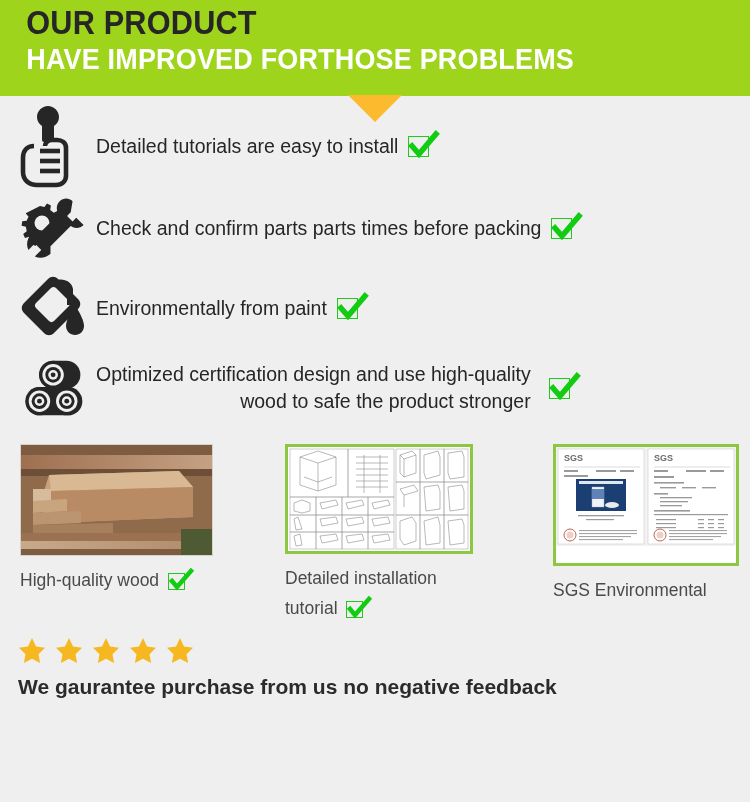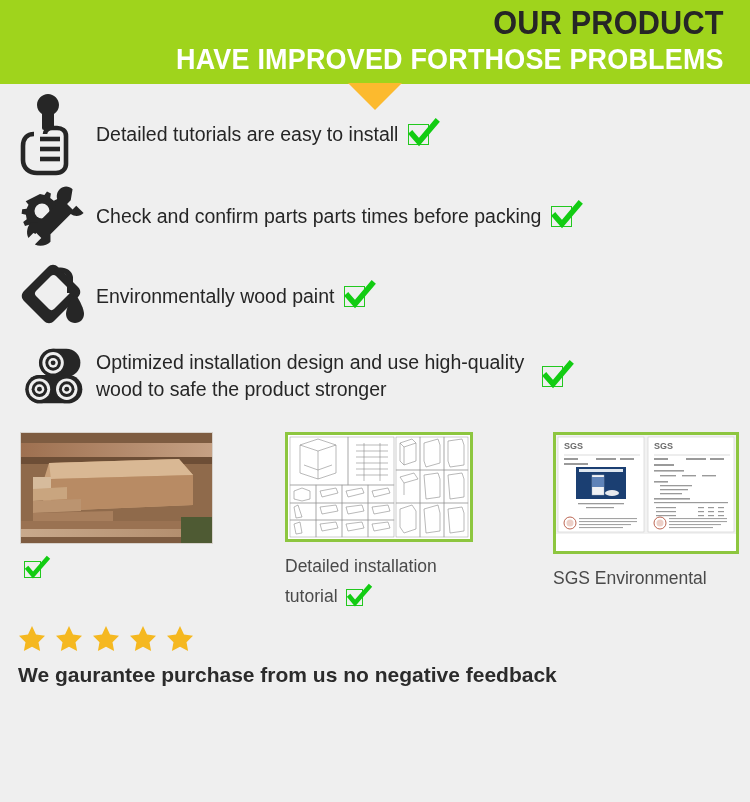--- a/index.html
+++ b/index.html
@@ -11,22 +11,22 @@
     height: 802px;
     background: #efefef;
     font-family: "Liberation Sans", sans-serif;
     overflow: hidden;
     position: relative;
   }
 
   
   .header {
     background: #9fd41c;
-    padding: 4px 0 8px 0;
-    text-align: right;
+    padding: 4px 0 20px 0;
+    text-align: left;
     position: relative;
   }
   .header-line1 {
     font-size: 33px;
     font-weight: bold;
     color: #262626;
     letter-spacing: 0.2px;
     line-height: 38px;
     transform: scaleX(0.93);
   }
@@ -47,20 +47,21 @@
     height: 0;
     border-left: 27px solid transparent;
     border-right: 27px solid transparent;
     border-top: 27px solid #fcba2e;
     z-index: 5;
   }
 
   
   .features {
     padding: 8px 0 0 0;
+    text-align: right;
   }
   .feature-row {
     display: flex;
     align-items: center;
     min-height: 80px;
     padding-left: 18px;
   }
   .feature-icon {
     width: 78px;
     flex: 0 0 78px;
@@ -238,21 +239,21 @@
     <div class="feature-icon">
       <svg class="icon-svg" width="72" height="66" viewBox="0 0 72 66">
         <g fill="#262626">
           <path d="M30 4 L6 28 C3 31 3 35 6 38 L26 58 C29 61 33 61 36 58 L60 34 C63 31 63 27 60 24 L40 4 C37 1 33 1 30 4 Z"></path>
           <path d="M33 13 L18 28 C16.5 29.5 16.5 31.5 18 33 L31 46 C32.5 47.5 34.5 47.5 36 46 L51 31 C52.5 29.5 52.5 27.5 51 26 L38 13 C36.5 11.5 34.5 11.5 33 13 Z" fill="#efefef"></path>
           <path d="M36 6 C44 2 54 6 55 14 L55 30 L49 30 L49 15 C48 10 42 8 38 11 Z"></path>
           <path d="M58 32 C62 38 66 46 66 51 C66 56 62 60 57 60 C52 60 48 56 48 51 C48 46 52 38 56 32 Z"></path>
         </g>
       </svg>
     </div>
-    <div class="feature-text">Environmentally  wood paint</div>
+    <div class="feature-text">Environmentally  from paint</div>
     <div class="feature-check">
       <span class="check">
         <span class="box"></span>
         <svg width="30" height="26" viewBox="0 0 30 26">
           <path d="M3 13 L10 21 L27 1" stroke="#12cc12" stroke-width="5.5" fill="none" stroke-linecap="square"></path>
         </svg>
       </span>
     </div>
   </div>
 
@@ -278,21 +279,21 @@
 
           <circle cx="50" cy="44.5" r="14.5" fill="#262626"></circle>
           <circle cx="50" cy="44.5" r="11" fill="#efefef"></circle>
           <circle cx="50" cy="44.5" r="8" fill="#262626"></circle>
           <circle cx="50" cy="44.5" r="5" fill="#efefef"></circle>
           <circle cx="50" cy="44.5" r="2.5" fill="#262626"></circle>
         </g>
       </svg>
     </div>
     <div class="feature-text">
-      <div>Optimized installation design and use high-quality</div>
+      <div>Optimized certification design and use high-quality</div>
       <div>wood to safe the product stronger</div>
     </div>
     <div class="feature-check">
       <span class="check">
         <span class="box"></span>
         <svg width="30" height="26" viewBox="0 0 30 26">
           <path d="M3 13 L10 21 L27 1" stroke="#12cc12" stroke-width="5.5" fill="none" stroke-linecap="square"></path>
         </svg>
       </span>
     </div>
@@ -325,20 +326,21 @@
         <polygon points="12,56 46,54 46,66 12,68" fill="#c9a57f"></polygon>
         <polygon points="12,68 60,66 60,78 12,80" fill="#bb9470"></polygon>
         <polygon points="12,80 92,78 92,90 12,92" fill="#a87f5d"></polygon>
         <rect y="88" width="193" height="10" fill="#9a7252"></rect>
         <rect y="96" width="193" height="9" fill="url(#wg2)"></rect>
         <rect y="104" width="193" height="8" fill="#7e5c41"></rect>
         <rect x="160" y="84" width="33" height="28" fill="#4e5a33"></rect>
       </svg>
     </div>
     <div class="card-caption">
+      <span>High-quality wood</span>
       <span class="check check-inline">
         <span class="box"></span>
         <svg width="25" height="22" viewBox="0 0 25 22">
           <path d="M3 11 L8 17 L22 1" stroke="#12cc12" stroke-width="4.5" fill="none" stroke-linecap="square"></path>
         </svg>
       </span>
     </div>
   </div>
 
   <div class="card card2">

